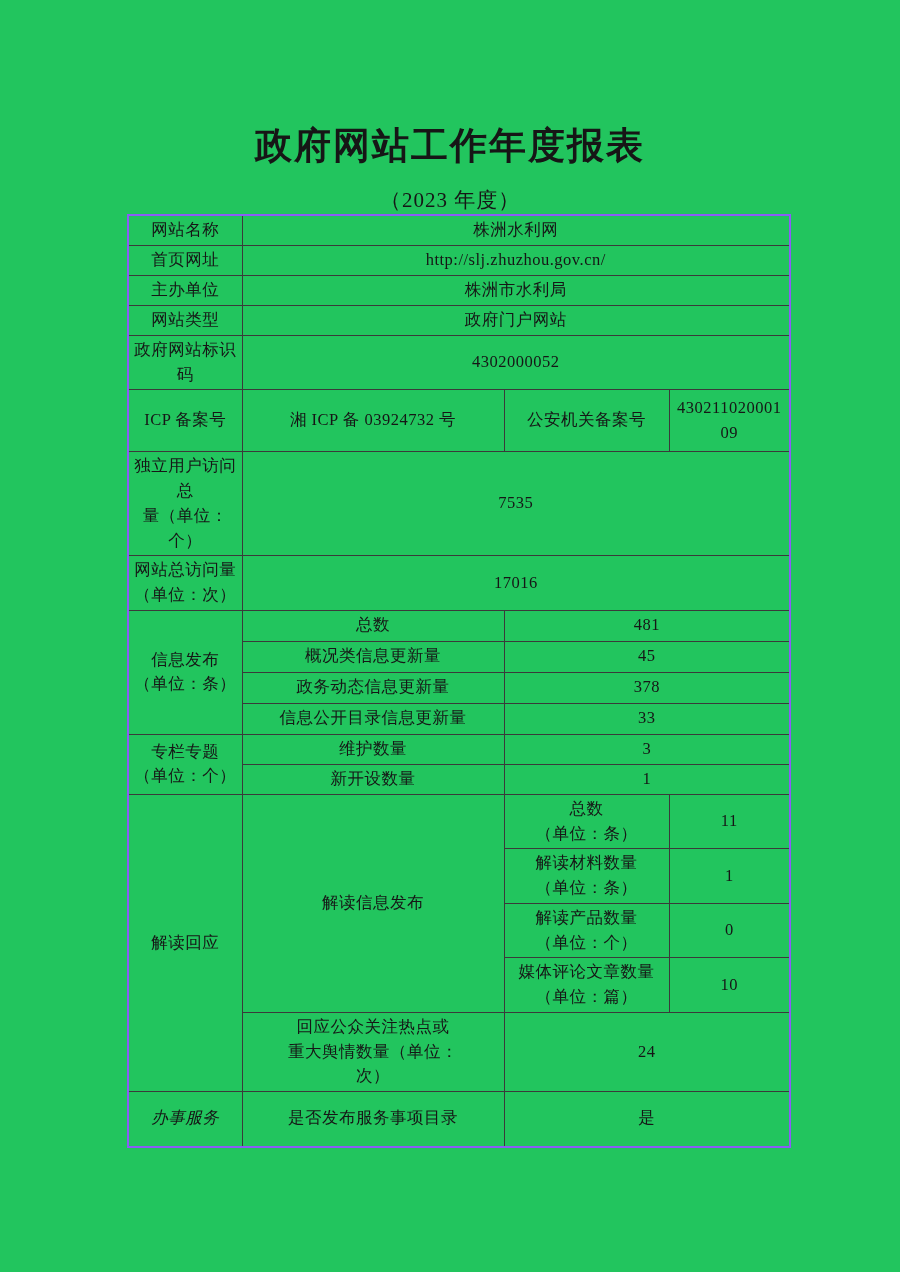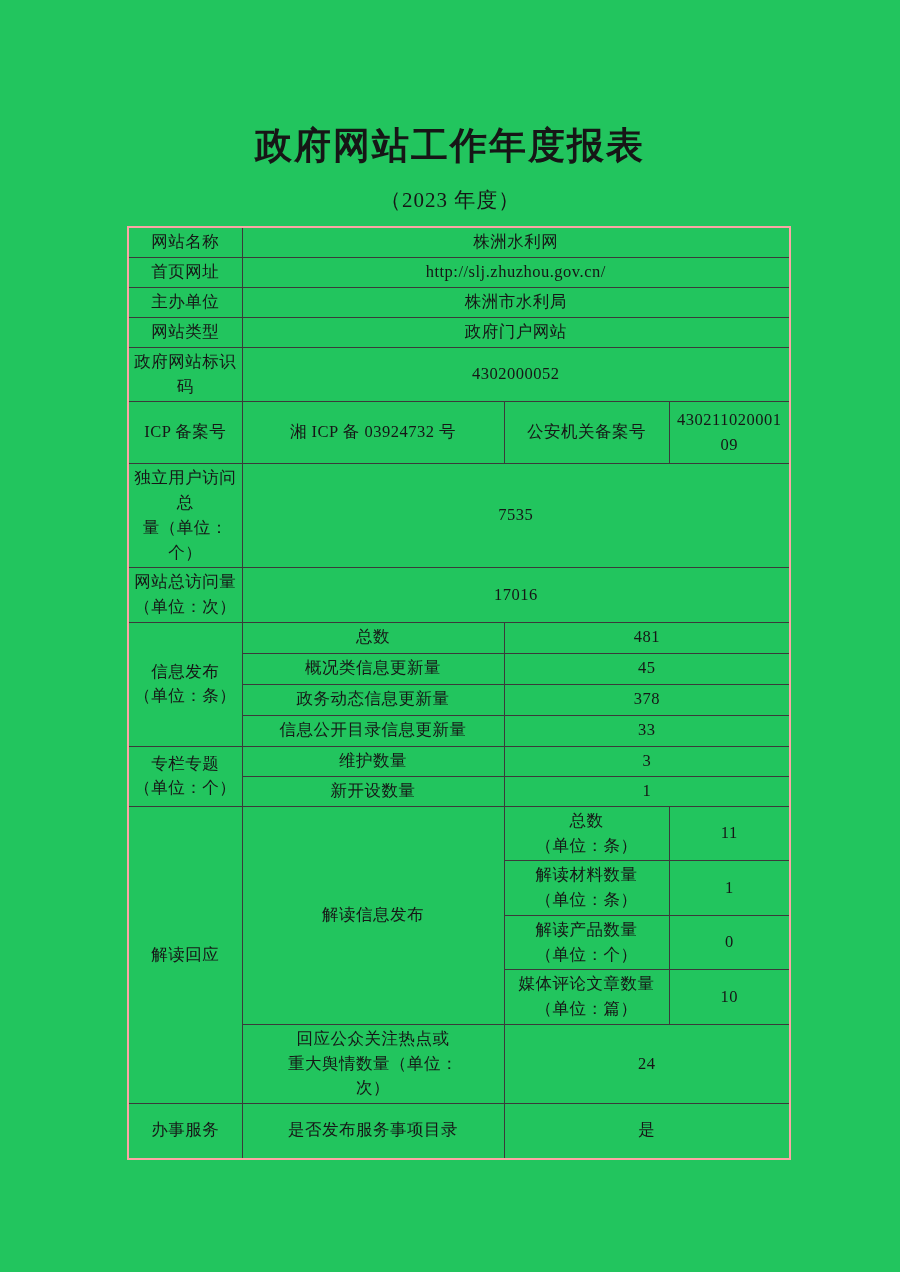--- a/index.html
+++ b/index.html
@@ -31,37 +31,36 @@
     margin: 58px 0 3px 127px;
     font-size: 17.5px;
     font-weight: 700;
     letter-spacing: 0.5px;
   }
   table.report {
     margin-left: 127px;
     border-collapse: collapse;
     table-layout: fixed;
     width: 662px;
-    border: 2px solid #fca5a5;
-    margin-top: 12px;
+    border: 2px solid #8b5cf6;
   }
   table.report td {
     border: 1px solid #3a3a3a;
     text-align: center;
     vertical-align: middle;
     font-size: 16.5px;
     line-height: 1.5;
     letter-spacing: 0.5px;
     padding: 2px 4px;
     white-space: pre-line;
     overflow: hidden;
   }
   td.tight { letter-spacing: 0; font-size: 15.5px; padding: 2px 0; }
   td.break { word-break: break-all; padding: 2px 6px; }
-  td.v-bottom { vertical-align: bottom; padding-bottom: 5px; }
+  td.v-bottom { vertical-align: bottom; padding-bottom: 5px; font-style: italic; }
   td.v-top { vertical-align: top; padding-top: 5px; }
   .h30 { height: 30px; }
   .h31 { height: 31px; }
   .h50 { height: 50px; }
   .h54 { height: 54px; }
   .h62 { height: 62px; }
   .h52 { height: 52px; }
   .h78 { height: 78px; }
   .h55 { height: 55px; }
 </style>

